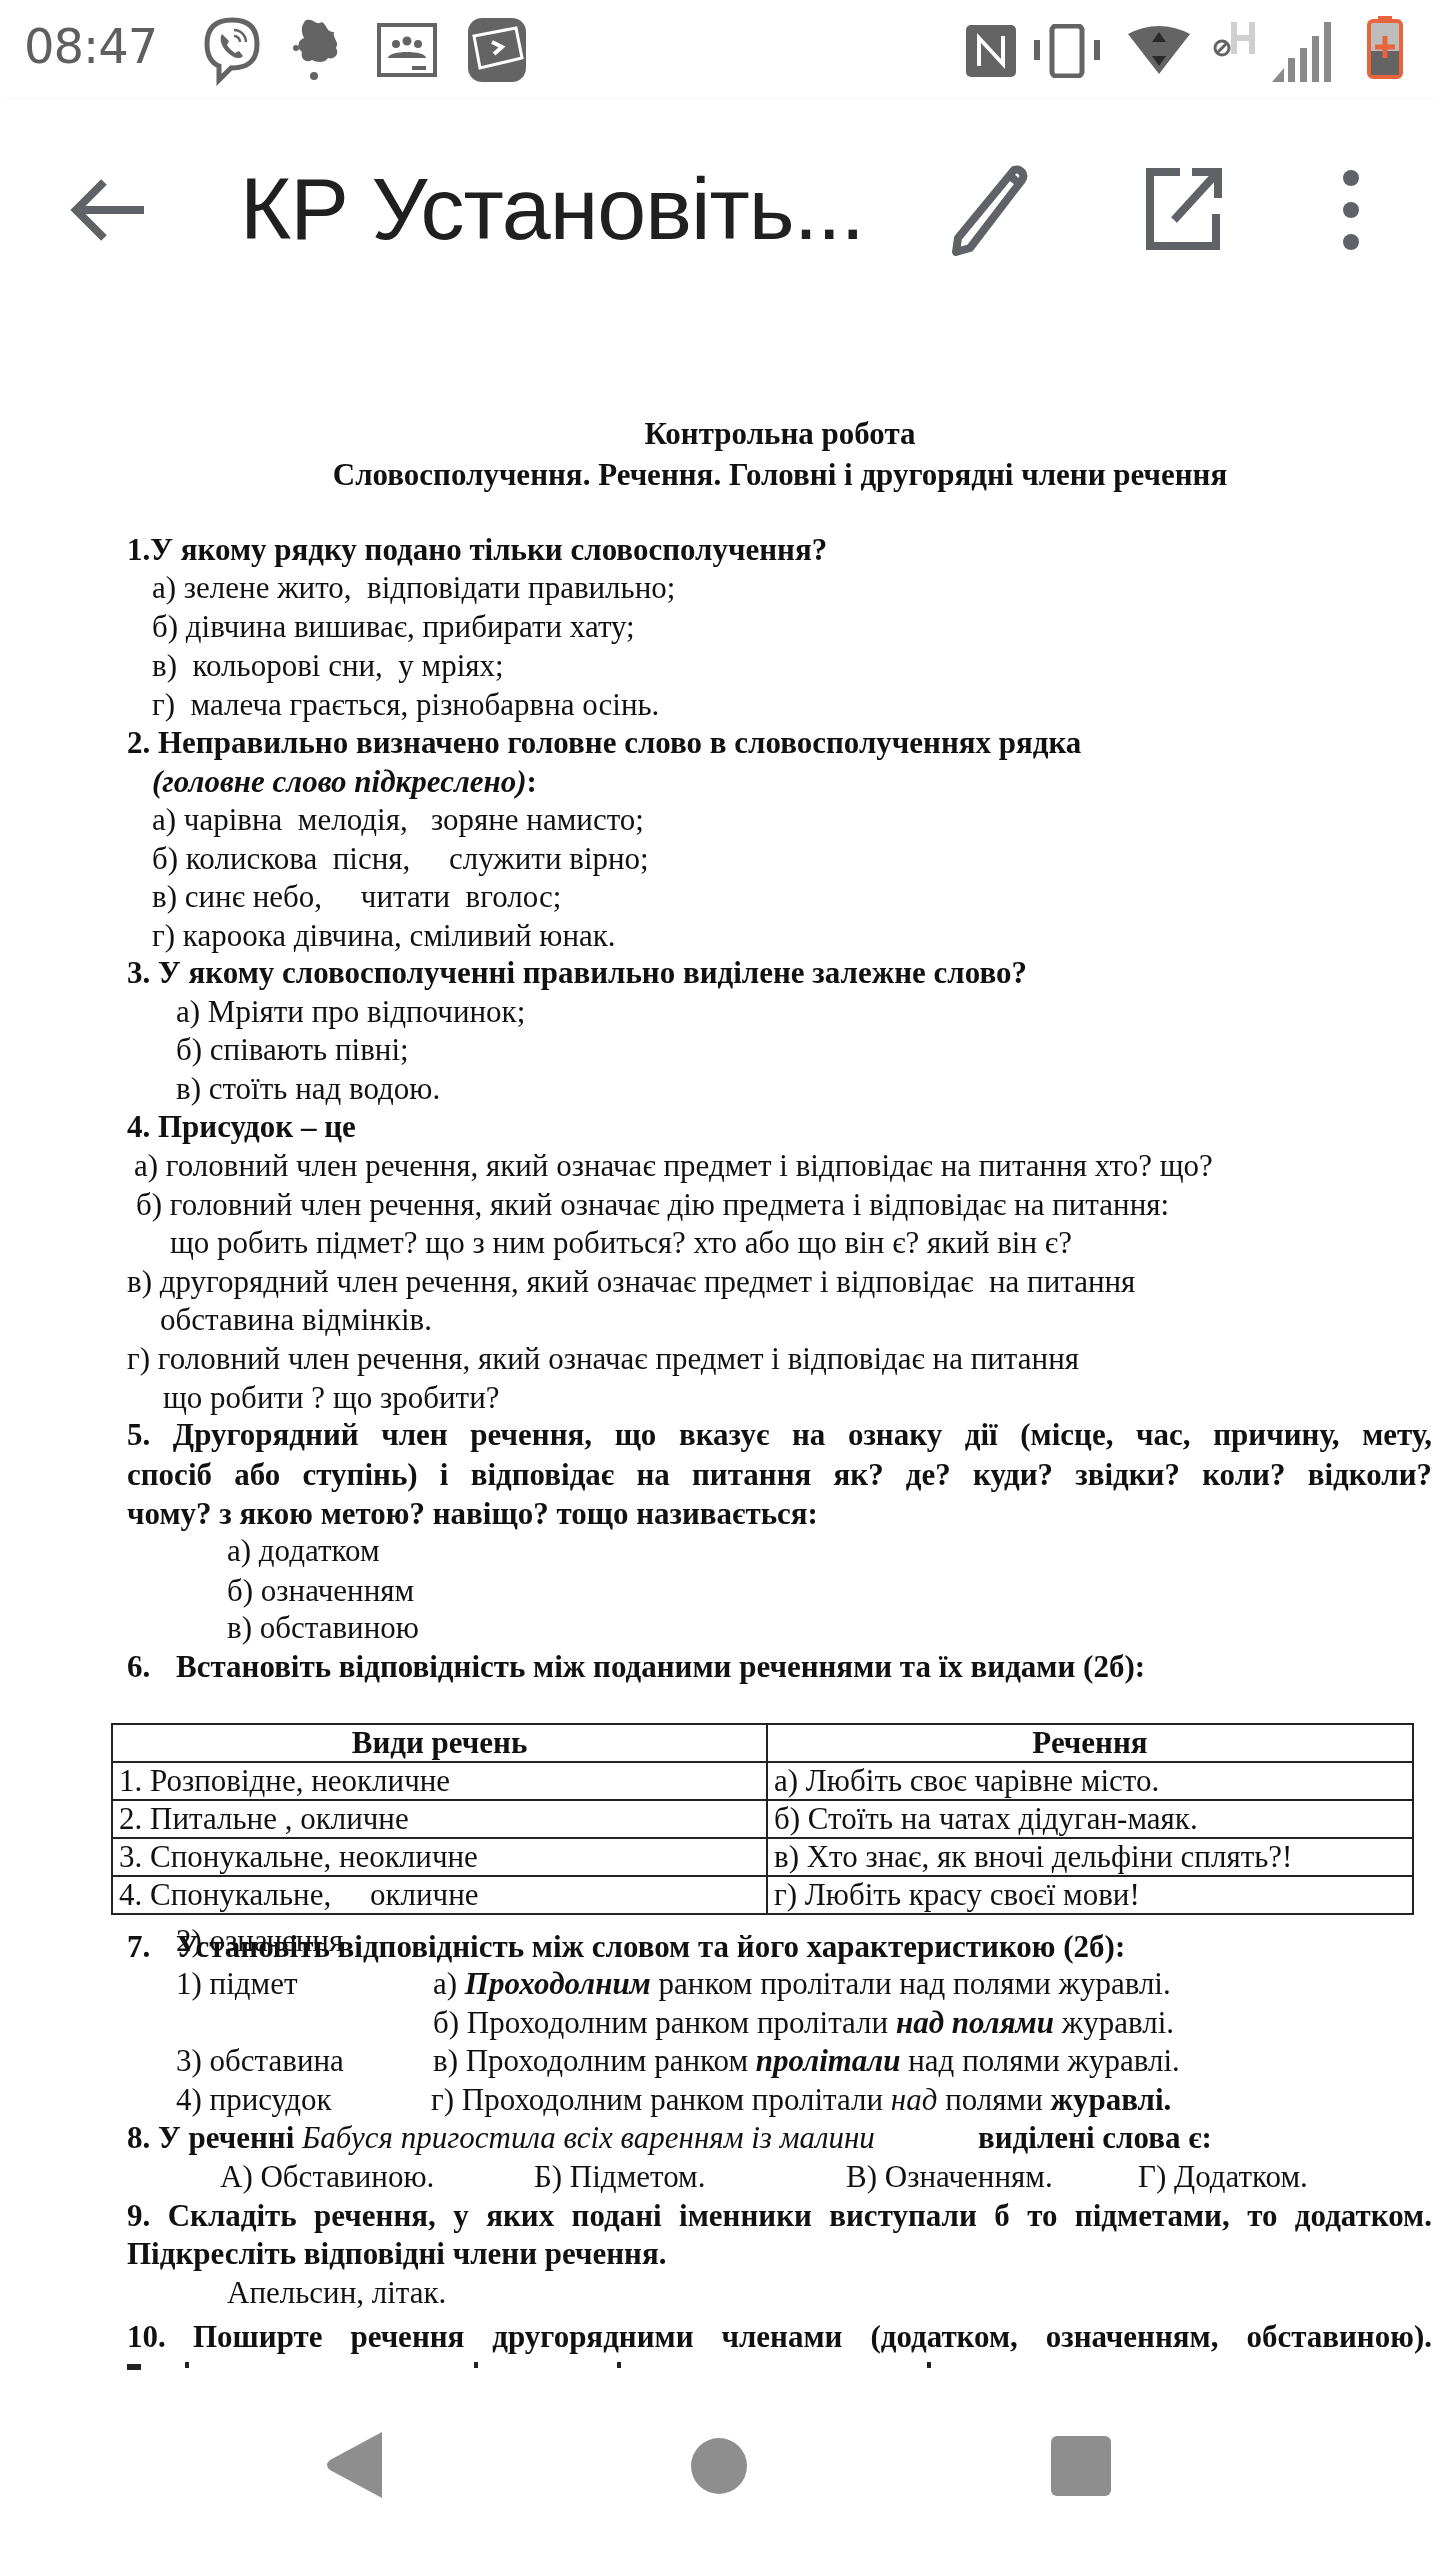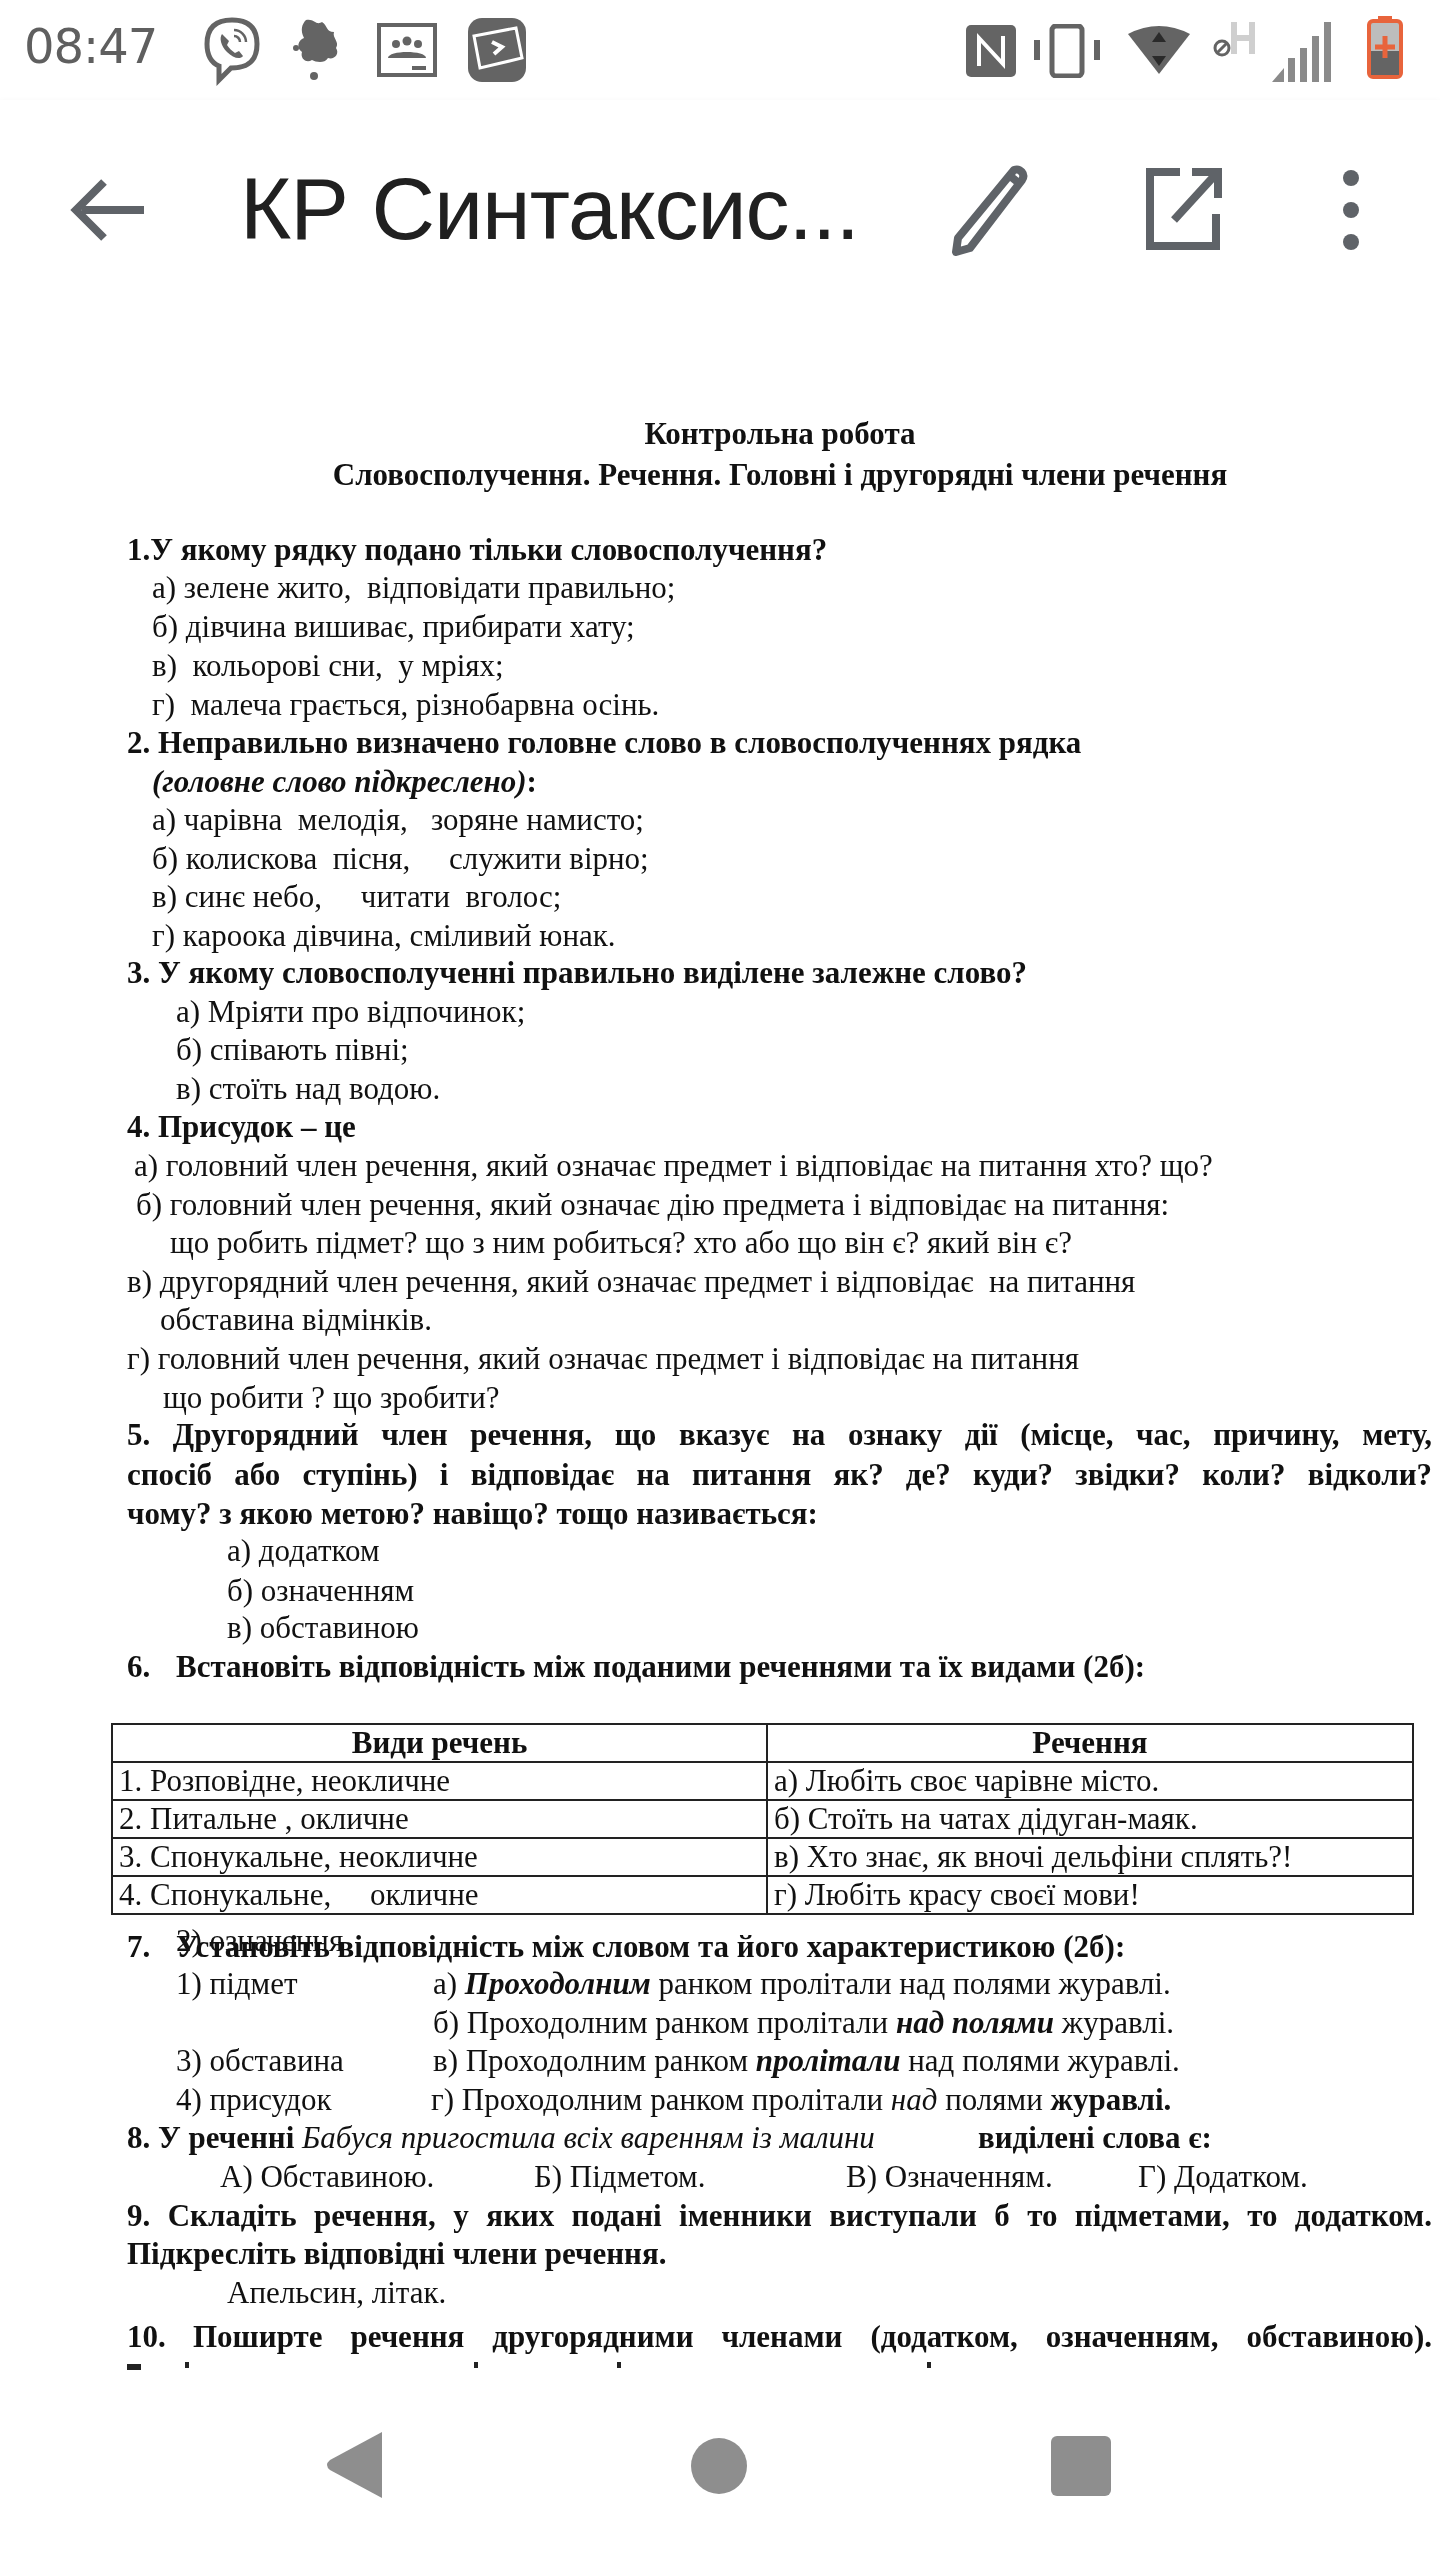--- a/index.html
+++ b/index.html
@@ -118,21 +118,21 @@
     <path d="M19 22 L19 44 M9 33 L29 33" stroke="#e8643c" stroke-width="5"></path>
   </svg>
 </div>
 
 <div class="app-bar">
   <div class="ab-btn" style="left:60px;top:70px;width:96px;height:80px" aria-label="Back">
     <svg width="96" height="80" viewBox="0 0 96 80">
       <path d="M84 40 L22 40 M44 12 L16 40 L44 68" fill="none" stroke="#5f6368" stroke-width="8"></path>
     </svg>
   </div>
-  <div class="app-title">КР Синтаксис...</div>
+  <div class="app-title">КР Установіть...</div>
 
   <div class="ab-btn" style="left:944px;top:62px;width:90px;height:96px" aria-label="Edit">
     <svg width="90" height="96" viewBox="0 0 90 96">
       <path d="M70 8 C76 6 82 12 78 18 L26 86 L12 90 L14 76 Z" fill="none" stroke="#5f6368" stroke-width="8" stroke-linejoin="round"></path>
       <path d="M66 14 L76 22" stroke="#5f6368" stroke-width="8"></path>
     </svg>
   </div>
   <div class="ab-btn" style="left:1140px;top:64px;width:86px;height:90px" aria-label="Open in new">
     <svg width="86" height="90" viewBox="0 0 86 90">
       <path d="M40 8 L10 8 L10 82 L76 82 L76 50" fill="none" stroke="#5f6368" stroke-width="8"></path>

